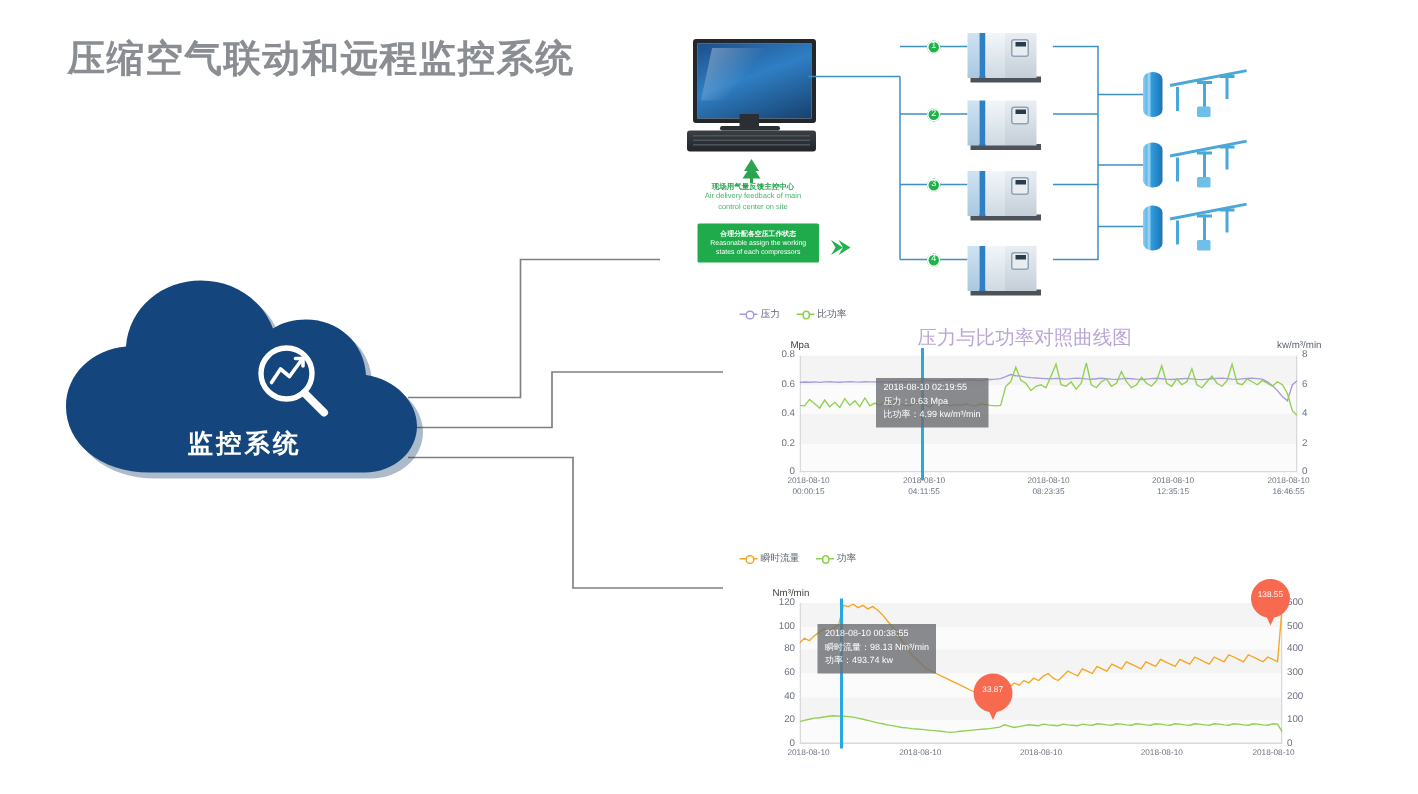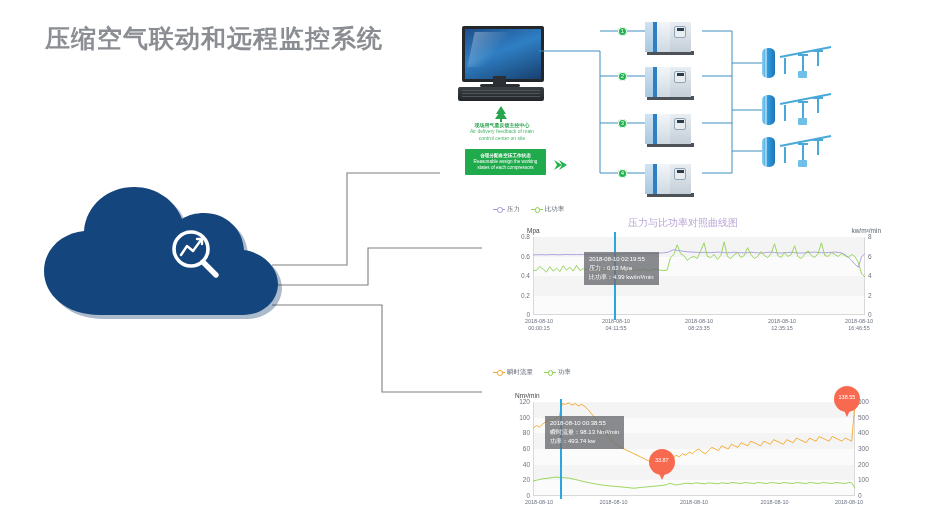--- a/index.html
+++ b/index.html
@@ -56,21 +56,21 @@
     box-shadow:0 0 0 1px #fff inset;}
   .tank{position:absolute;border-radius:7px/5px;
     background:linear-gradient(90deg,#8fd0f2 0%,#2f9fe0 40%,#1f73b5 100%);}
   .tank:after{content:"";position:absolute;left:20%;top:0;width:18%;height:100%;
     background:rgba(255,255,255,.45);}
   .pipe{position:absolute;background:#4aa8d8;}
   .drop{position:absolute;background:#6fc0e8;}
 
   
   .chart{position:absolute;background:#ffffff;}
-  .chart-title{position:absolute;text-align:center;font-size:10px;white-space:nowrap;}
+  .chart-title{position:absolute;text-align:center;font-size:13px;white-space:nowrap;}
   .legend{position:absolute;font-size:6.5px;color:#5c6470;white-space:nowrap;}
   .legend .li{display:inline-block;margin-right:9px;}
   .legend .mk{display:inline-block;width:12px;height:6px;position:relative;vertical-align:middle;margin-right:2px;}
   .legend .mk:before{content:"";position:absolute;left:0;top:2.5px;width:12px;height:1px;}
   .legend .mk:after{content:"";position:absolute;left:4px;top:1px;width:3.5px;height:3.5px;
     border-radius:50%;background:#fff;border:1px solid;}
   .axis-unit{position:absolute;font-size:6.5px;color:#5c6470;white-space:nowrap;}
   .ytick{position:absolute;font-size:6.5px;color:#6b7280;text-align:right;white-space:nowrap;}
   .xtick{position:absolute;font-size:5.5px;color:#6b7280;text-align:center;white-space:nowrap;line-height:1.25;}
   .plot{position:absolute;overflow:hidden;}
@@ -110,20 +110,21 @@
              C226,68 240,83 240,99 C240,116 225,130 205,130 Z" fill="#14457c"></path>
   </svg>
   <div class="abs" id="cloud-icon">
     <svg width="60" height="60" viewBox="0 0 60 60">
       <circle cx="25" cy="24" r="17" fill="none" stroke="#ffffff" stroke-width="3.6"></circle>
       <polyline points="15,30 21,21 27,26 35,15" fill="none" stroke="#ffffff" stroke-width="2.4" stroke-linecap="round" stroke-linejoin="round"></polyline>
       <polyline points="31,14 36,14 36,19" fill="none" stroke="#ffffff" stroke-width="2.4" stroke-linecap="round" stroke-linejoin="round"></polyline>
       <line x1="37" y1="37" x2="50" y2="50" stroke="#ffffff" stroke-width="5.4" stroke-linecap="round"></line>
     </svg>
   </div>
+  <div class="abs" id="cloud-label">监控系统</div>
 </div>
 
 <div class="abs" id="diagram">
 
   <div class="abs monitor-body" style="left:22px;top:8px;width:76px;height:50px;">
     <div class="mon-glare"></div>
   </div>
   <div class="abs mon-stand" style="left:53px;top:58px;width:13px;height:8px;"></div>
   <div class="abs mon-stand" style="left:40px;top:66px;width:40px;height:3px;border-radius:2px;"></div>
   <div class="abs keyboard" style="left:18px;top:69px;width:86px;height:14px;">

